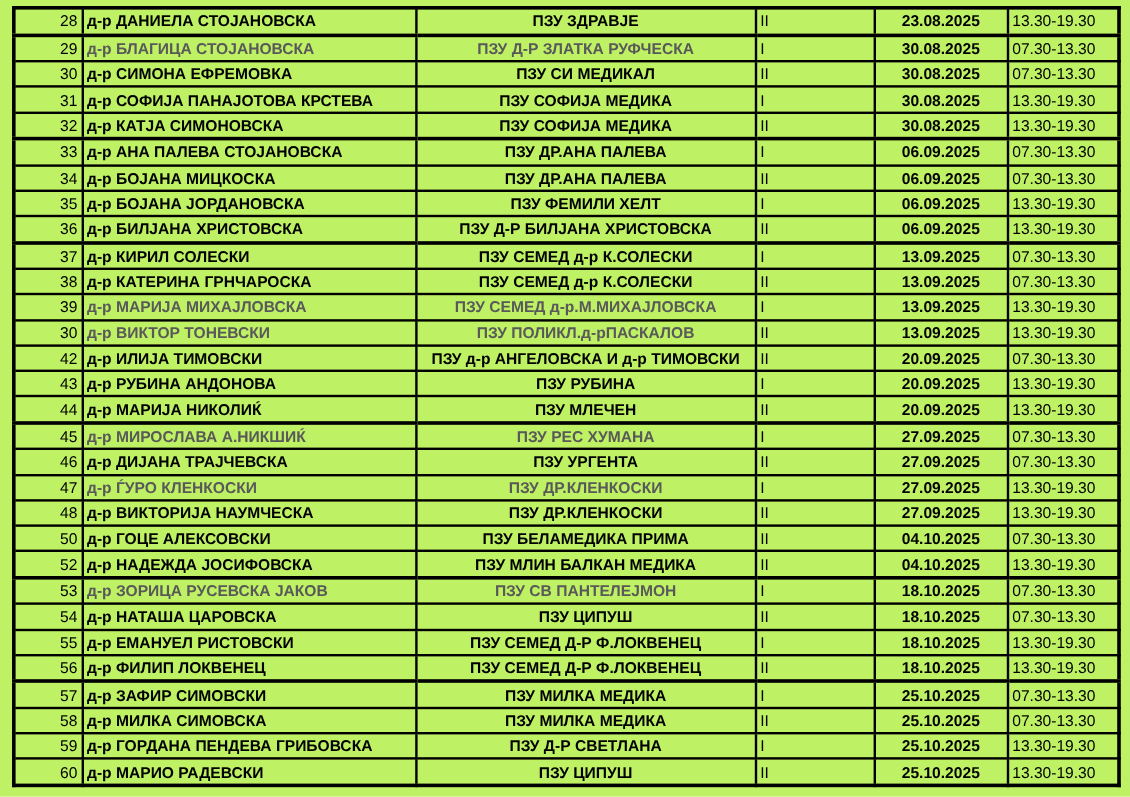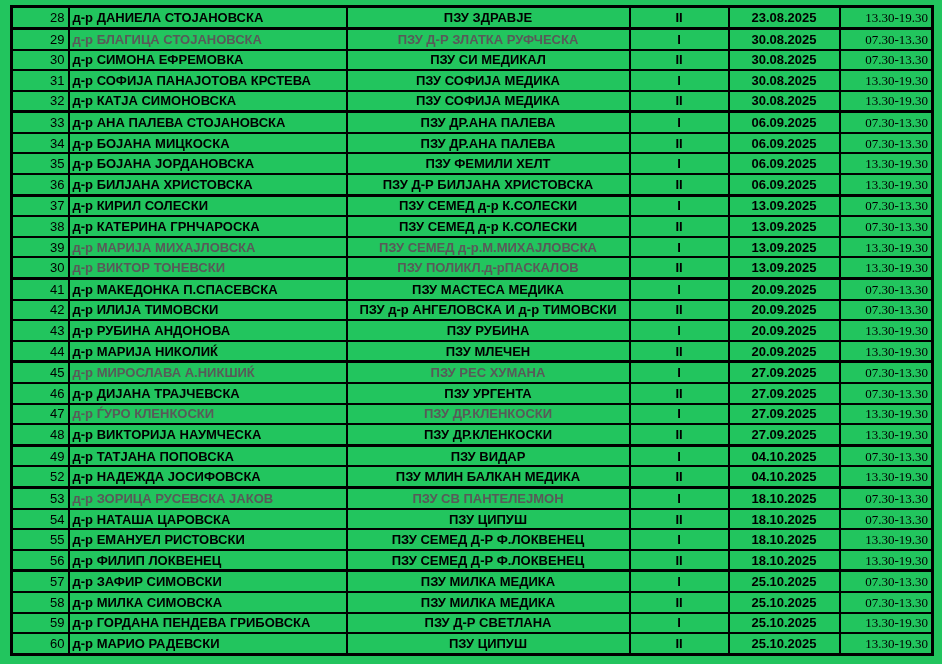--- a/index.html
+++ b/index.html
@@ -8,21 +8,21 @@
     background: #ffffff;
     width: 942px;
     height: 664px;
     font-family: "Liberation Sans", sans-serif;
     overflow: hidden;
   }
   .page {
     position: relative;
     width: 942px;
     height: 664px;
-    background: #22c55e;
+    background: #bef264;
   }
   table.schedule {
     position: absolute;
     left: 10px;
     top: 5px;
     width: 921px;
     height: 651px;
     border-collapse: collapse;
     table-layout: fixed;
   }
@@ -34,23 +34,23 @@
     color: #000000;
     white-space: nowrap;
     overflow: hidden;
     vertical-align: middle;
   }
   tr.group-start td { border-top-width: 3px; }
   table.schedule { border: 3px solid #000; }
   td.c-num   { text-align: right; font-weight: 400; padding-right: 3px; }
   td.c-name  { text-align: left;  font-weight: 700; font-size: 13.5px; padding-left: 4px; }
   td.c-clinic{ text-align: center;  font-weight: 700; font-size: 13.5px; padding-left: 4px; }
-  td.c-shift { text-align: center; font-weight: 700; color: #2e2e2e; margin-left: 17px; }
+  td.c-shift { font-weight: 400; color: #2e2e2e; margin-left: 17px; }
   td.c-date  { text-align: center; font-weight: 700; font-size: 13.5px; }
-  td.c-time  { text-align: right; font-weight: 400; color: #2e2e2e; font-family: Liberation Serif, serif; }
+  td.c-time  { text-align: left; font-weight: 400; color: #2e2e2e; }
   tr.muted td.c-name, tr.muted td.c-clinic { color: #595959; }
 </style>
 </head>
 <body>
 
 <div class="page">
   <table class="schedule">
     <colgroup>
       <col style="width:57px">
       <col style="width:278px">
@@ -157,28 +157,20 @@
     <td class="c-time">13.30-19.30</td>
   </tr>
         <tr class="muted">
     <td class="c-num">30</td>
     <td class="c-name">д-р ВИКТОР ТОНЕВСКИ</td>
     <td class="c-clinic">ПЗУ ПОЛИКЛ.д-рПАСКАЛОВ</td>
     <td class="c-shift">II</td>
     <td class="c-date">13.09.2025</td>
     <td class="c-time">13.30-19.30</td>
   </tr>
-        <tr class="group-start">
-    <td class="c-num">41</td>
-    <td class="c-name">д-р МАКЕДОНКА П.СПАСЕВСКА</td>
-    <td class="c-clinic">ПЗУ МАСТЕСА МЕДИКА</td>
-    <td class="c-shift">I</td>
-    <td class="c-date">20.09.2025</td>
-    <td class="c-time">07.30-13.30</td>
-  </tr>
         <tr>
     <td class="c-num">42</td>
     <td class="c-name">д-р ИЛИЈА ТИМОВСКИ</td>
     <td class="c-clinic">ПЗУ д-р АНГЕЛОВСКА И д-р ТИМОВСКИ</td>
     <td class="c-shift">II</td>
     <td class="c-date">20.09.2025</td>
     <td class="c-time">07.30-13.30</td>
   </tr>
         <tr>
     <td class="c-num">43</td>
@@ -221,25 +213,25 @@
     <td class="c-time">13.30-19.30</td>
   </tr>
         <tr>
     <td class="c-num">48</td>
     <td class="c-name">д-р ВИКТОРИЈА НАУМЧЕСКА</td>
     <td class="c-clinic">ПЗУ ДР.КЛЕНКОСКИ</td>
     <td class="c-shift">II</td>
     <td class="c-date">27.09.2025</td>
     <td class="c-time">13.30-19.30</td>
   </tr>
-        <tr class="group-start">
-    <td class="c-num">49</td>
-    <td class="c-name">д-р ТАТЈАНА ПОПОВСКА</td>
-    <td class="c-clinic">ПЗУ ВИДАР</td>
-    <td class="c-shift">I</td>
+        <tr>
+    <td class="c-num">50</td>
+    <td class="c-name">д-р ГОЦЕ АЛЕКСОВСКИ</td>
+    <td class="c-clinic">ПЗУ БЕЛАМЕДИКА ПРИМА</td>
+    <td class="c-shift">II</td>
     <td class="c-date">04.10.2025</td>
     <td class="c-time">07.30-13.30</td>
   </tr>
         <tr>
     <td class="c-num">52</td>
     <td class="c-name">д-р НАДЕЖДА ЈОСИФОВСКА</td>
     <td class="c-clinic">ПЗУ МЛИН БАЛКАН МЕДИКА</td>
     <td class="c-shift">II</td>
     <td class="c-date">04.10.2025</td>
     <td class="c-time">13.30-19.30</td>

